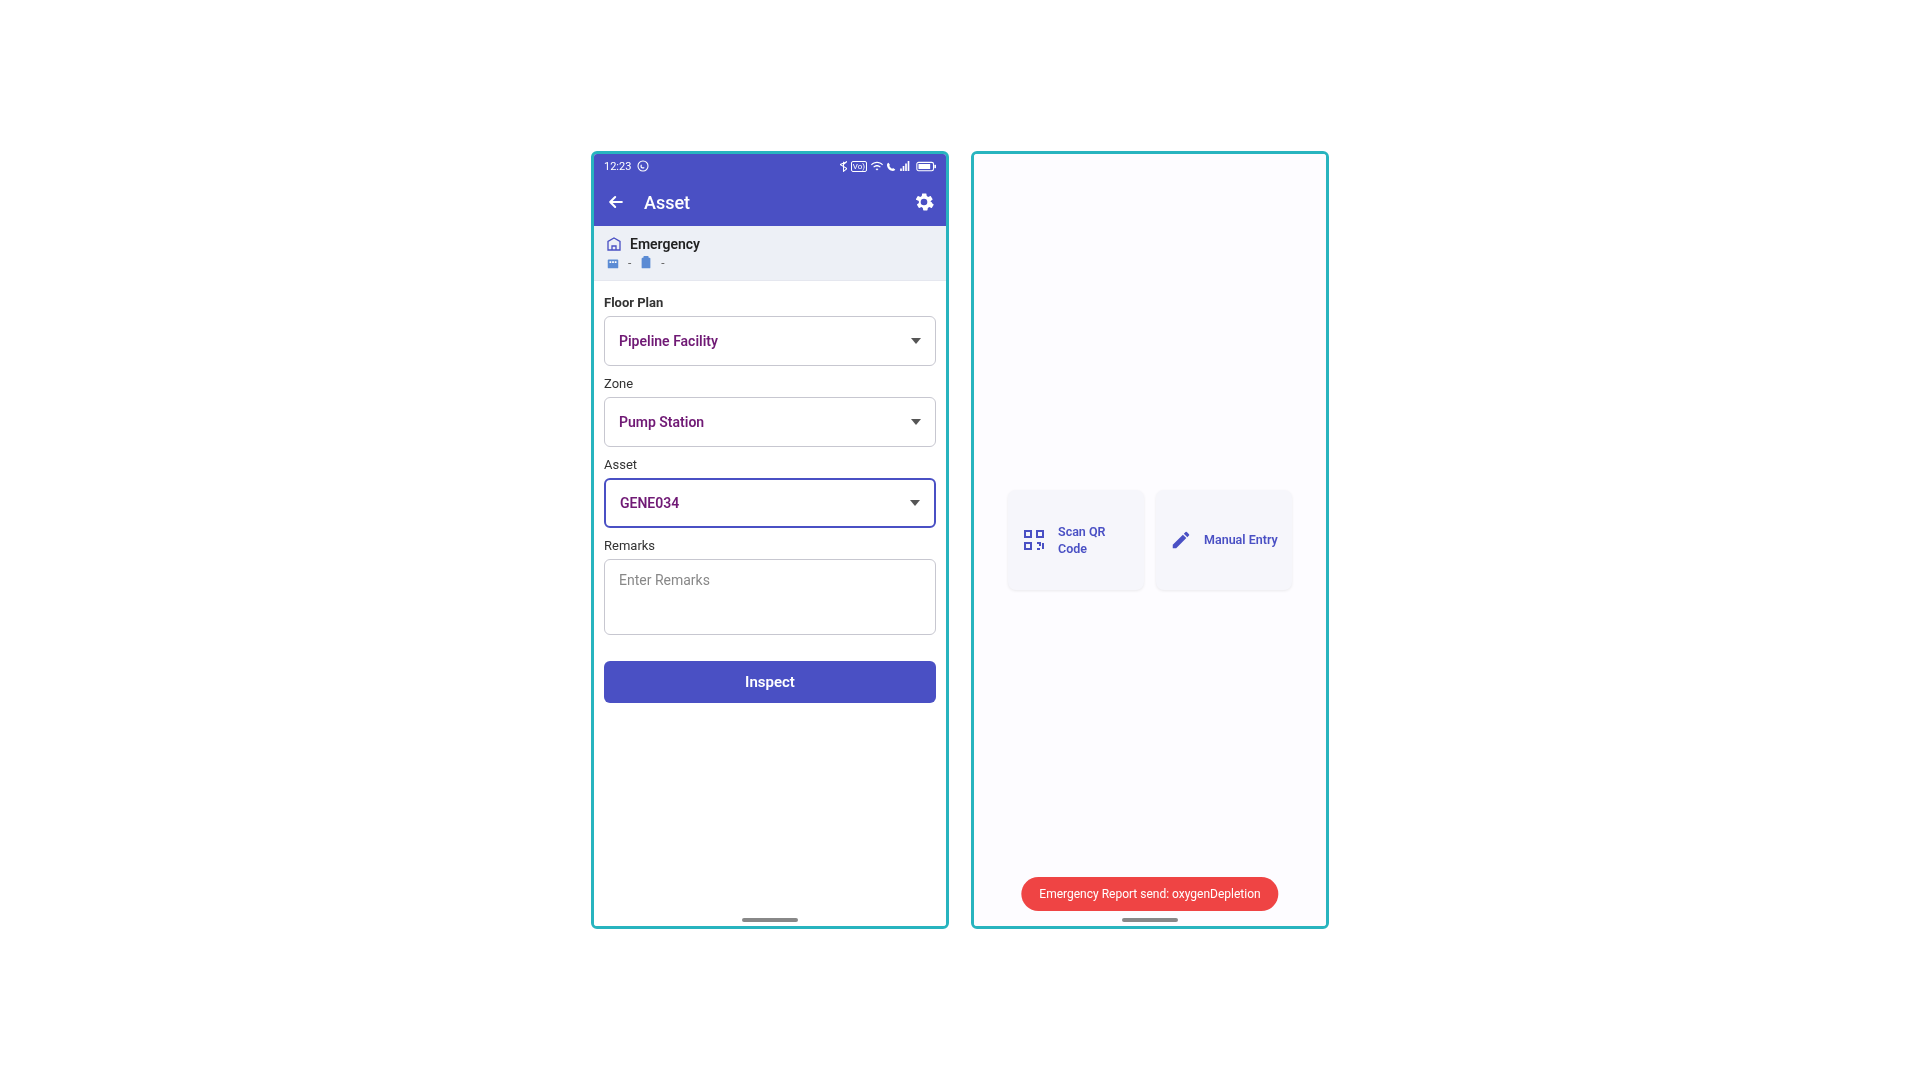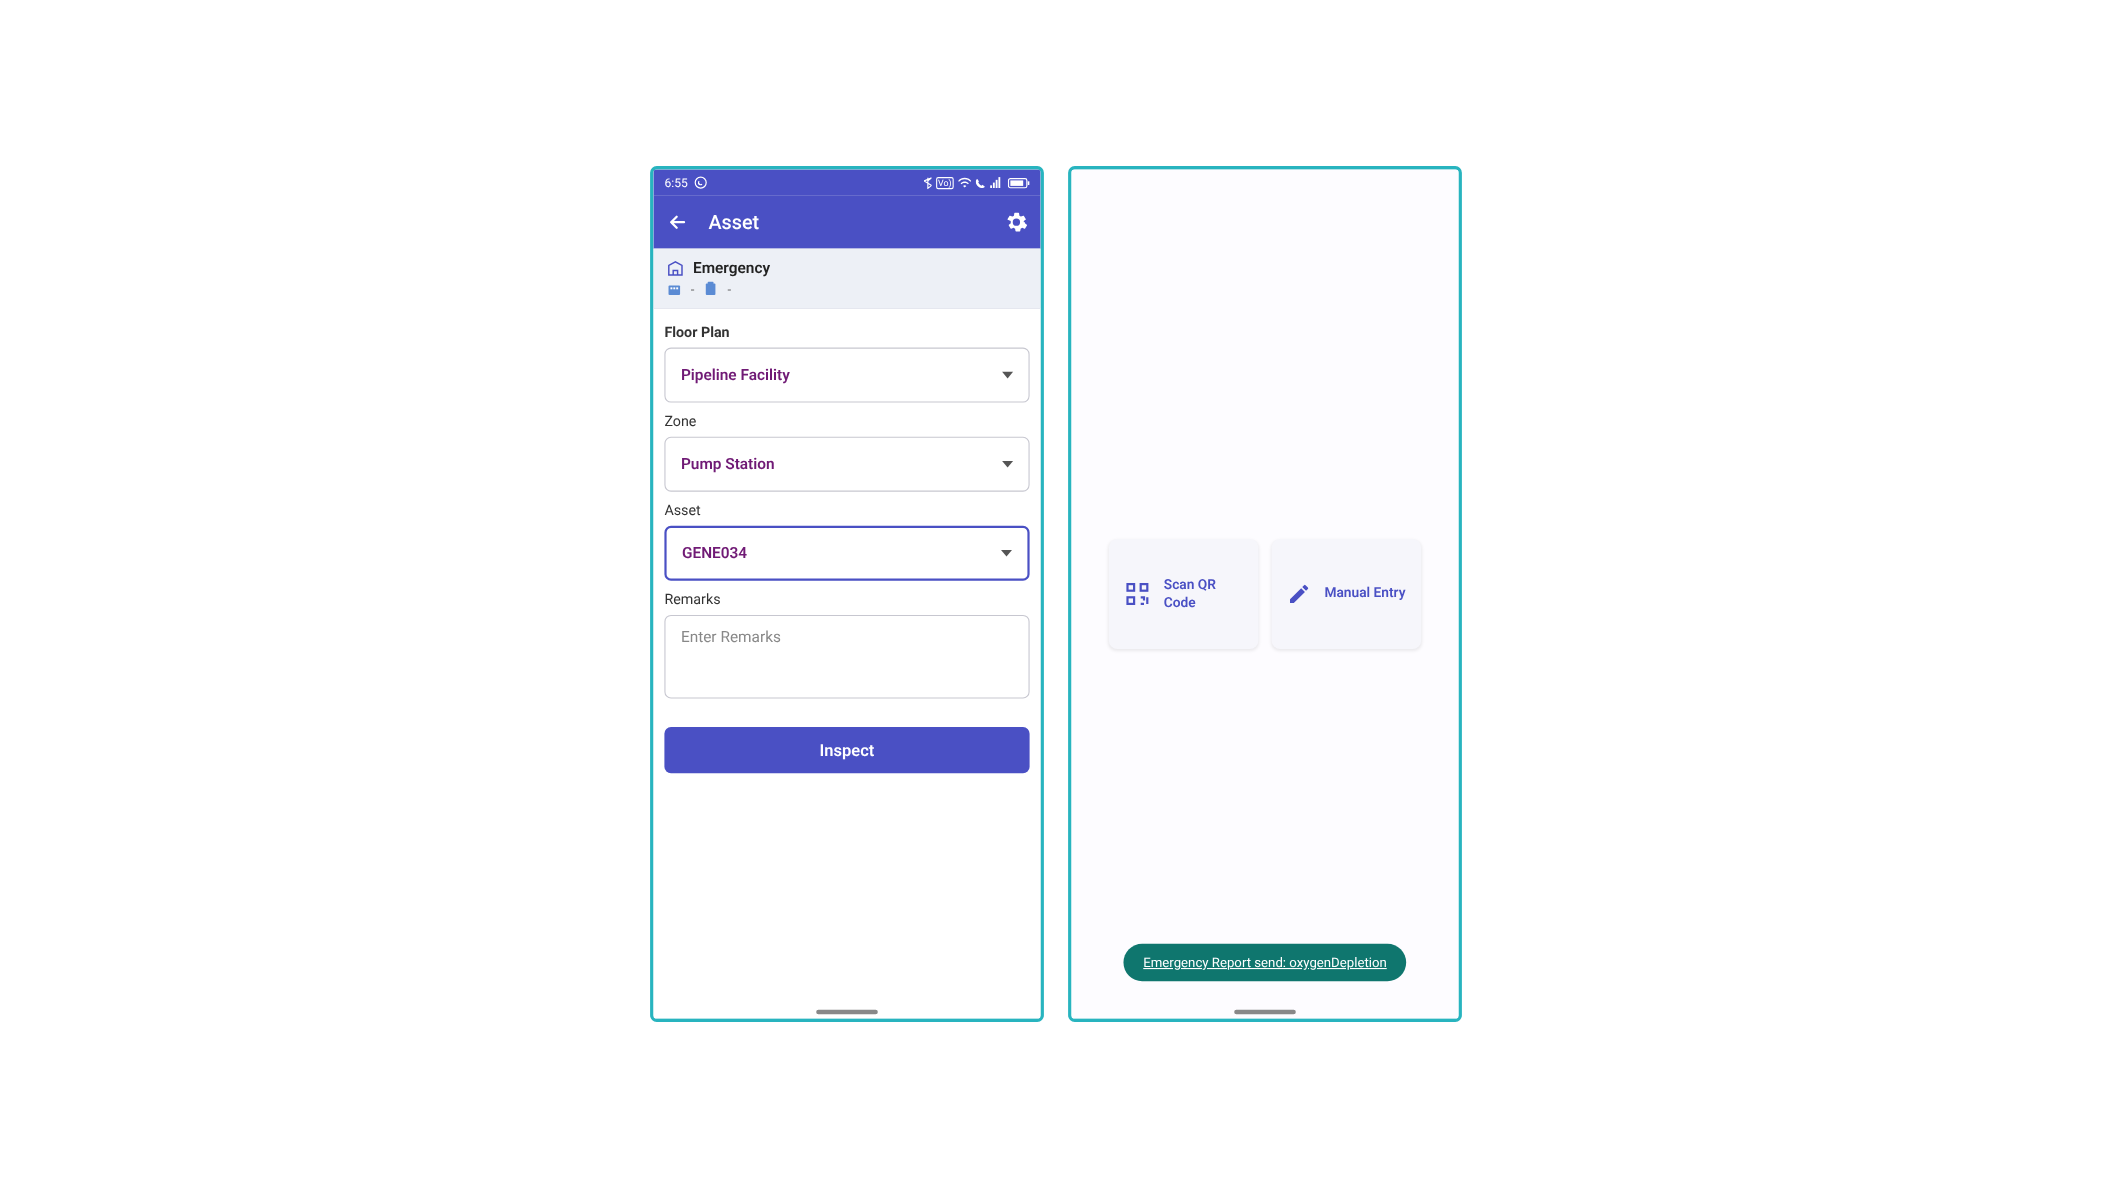--- a/index.html
+++ b/index.html
@@ -34,33 +34,33 @@
   .textarea-box::placeholder { color: #888; }
   .primary-btn { width: 100%; height: 42px; margin-top: 22px; background: #4a50c4; color: #fff; border: none; border-radius: 6px; font-size: 15px; font-weight: 600; cursor: pointer; }
   
   
   .phone2-body { flex: 1; background: #fdfcff; position: relative; display: flex; align-items: center; justify-content: center; }
   .cards-wrap { display: flex; gap: 12px; }
   .action-card { width: 136px; height: 100px; background: #f6f6fb; border-radius: 8px; box-shadow: 0 1px 3px rgba(0,0,0,0.08); display: flex; align-items: center; justify-content: flex-start; gap: 12px; padding: 0 14px; cursor: pointer; }
   .action-card .card-label { font-size: 12.5px; font-weight: 600; color: #4a50c4; line-height: 1.4; }
   .action-card svg { flex-shrink: 0; }
   
-  .toast { position: absolute; bottom: 34px; left: 50%; transform: translateX(-50%); background: #0f766e; color: #fff; font-size: 12px; padding: 10px 18px; border-radius: 20px; white-space: nowrap; text-decoration: underline; }
+  .toast { position: absolute; bottom: 15px; left: 50%; transform: translateX(-50%); background: #ef4444; color: #fff; font-size: 12px; padding: 10px 18px; border-radius: 20px; white-space: nowrap; }
   
   .bottom-handle { position: absolute; bottom: 4px; left: 50%; transform: translateX(-50%); width: 56px; height: 4px; background: #888; border-radius: 2px; }
   
   .yellow-dot { position: absolute; top: 8px; right: 30px; width: 4px; height: 4px; background: #f5c518; border-radius: 50%; }
 </style>
 </head>
 <body>
 
 <div class="phone-frame">
   <div class="status-bar">
     <div class="status-left">
-      <span>6:55</span>
+      <span>12:23</span>
       <svg width="12" height="12" viewBox="0 0 24 24" fill="none" stroke="#fff" stroke-width="2.2">
           <circle cx="12" cy="12" r="10"></circle>
           <path d="M7 14c1 2 3 3 5 3 1 0 2-.3 3-1l-1-2-2 1c-1 0-3-2-3-3l1-2-2-1c-1 1-1 3-1 5z" fill="#fff" stroke="none"></path>
         </svg>
     </div>
     <div class="status-right">
       <svg width="7" height="11" viewBox="0 0 10 16" fill="none" stroke="#fff" stroke-width="1.5">
           <path d="M5 1v14l5-4-10-6 10-4-5 4"></path>
         </svg>
       <span style="font-size:8px;border:1px solid #fff;padding:0 1px;border-radius:2px;">Vo)</span>

